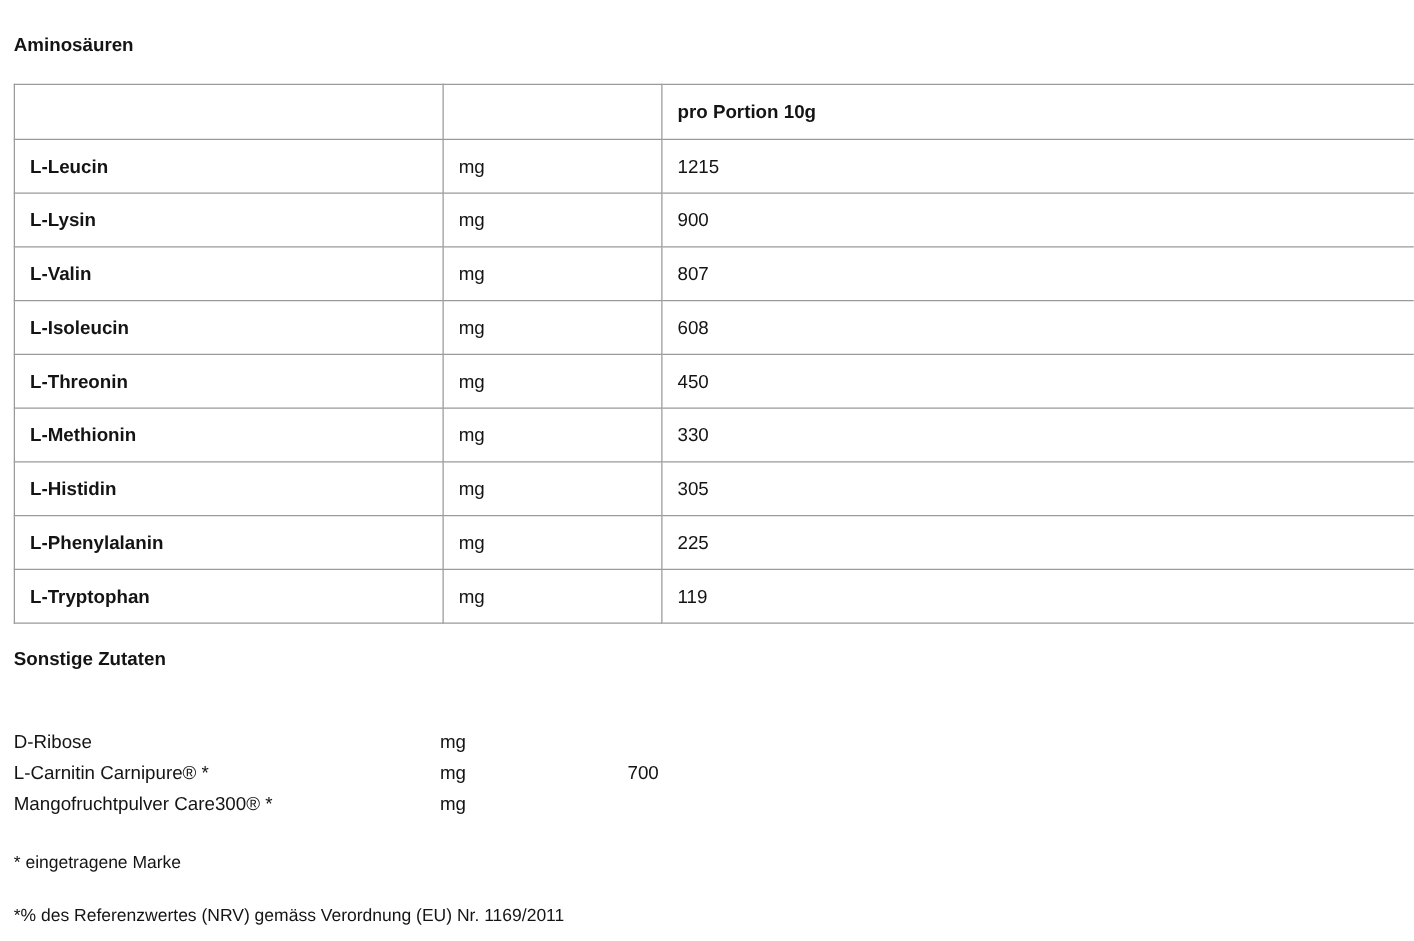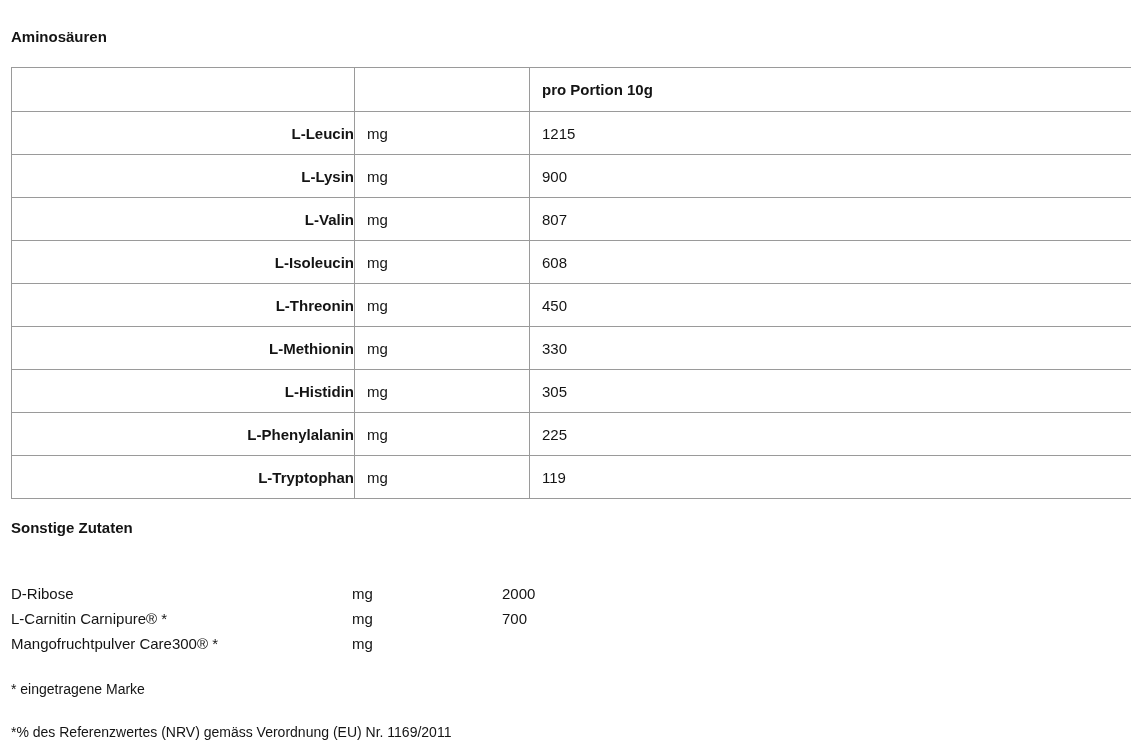--- a/index.html
+++ b/index.html
@@ -42,21 +42,21 @@
     table-layout: fixed;
   }
   table.amino td {
     border: 1px solid #9a9a9a;
     height: 42px;
     padding: 0 0 0 12px;
     font-size: 15px;
     vertical-align: middle;
     color: #141414;
   }
-  table.amino .c-name { width: 330px; font-weight: bold; text-align: right; }
+  table.amino .c-name { width: 330px; font-weight: bold; }
   table.amino .c-unit { width: 162px; font-weight: normal; }
   table.amino .c-val  { width: 616px; font-weight: normal; }
   table.amino tr.head td {
     font-weight: bold;
     height: 43px;
   }
   table.amino tr.head .c-name,
   table.amino tr.head .c-unit {
     font-weight: bold;
   }
@@ -153,21 +153,20 @@
       </tr>
     </tbody>
   </table>
 
   <h2 class="section-title" id="sonstige-title">Sonstige Zutaten</h2>
 
   <div class="other-list">
     <div class="other-row">
       <span class="o-name">D-Ribose</span>
       <span class="o-unit">mg</span>
-      <span class="o-val">2000</span>
     </div>
     <div class="other-row">
       <span class="o-name">L-Carnitin Carnipure® *</span>
       <span class="o-unit">mg</span>
       <span class="o-val">700</span>
     </div>
     <div class="other-row">
       <span class="o-name">Mangofruchtpulver Care300® *</span>
       <span class="o-unit">mg</span>
     </div>

